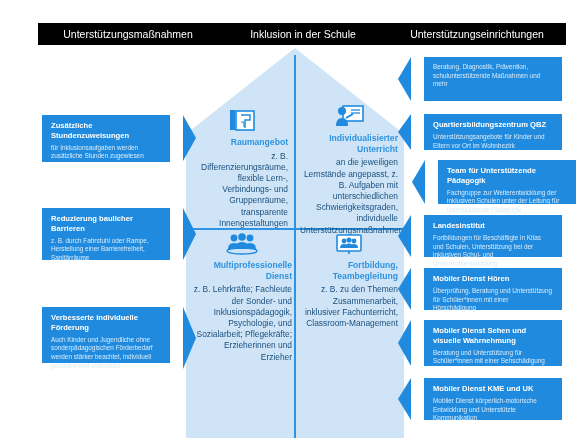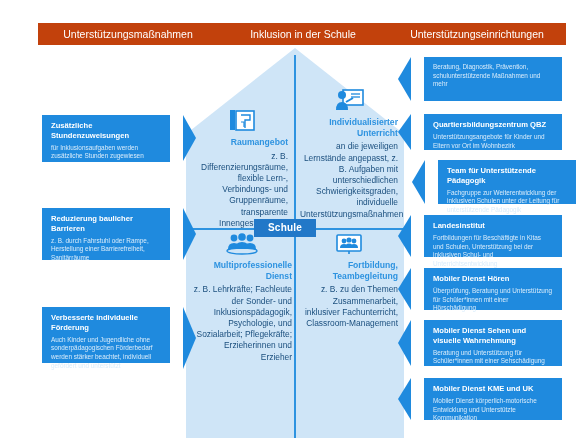--- a/index.html
+++ b/index.html
@@ -7,21 +7,21 @@
     width: 585px; height: 447px;
     background: #ffffff;
     font-family: "Liberation Sans", sans-serif;
     overflow: hidden;
   }
   #canvas { position: relative; width: 585px; height: 447px; background:#fff; }
 
   
   .header-bar {
     position: absolute; left: 38px; top: 23px; width: 528px; height: 22px;
-    background: #c2410c;
+    background: #000000;
   }
   .header-bar .hdr {
     position: absolute; top: 0; height: 22px; line-height: 22px;
     color: #ffffff; font-size: 10.5px; text-align: center; white-space: nowrap;
   }
   .hdr-left   { left: 0px;   width: 180px; }
   .hdr-center { left: 185px; width: 160px; }
   .hdr-right  { left: 350px; width: 178px; }
 
   
@@ -60,21 +60,21 @@
   .quad .q-title {
     color: #2e93e0; font-size: 8.6px; font-weight: bold; margin-bottom: 3px;
     line-height: 1.25;
   }
   .quad .q-body {
     color: #1b4f7e; font-size: 8.4px; line-height: 1.33;
   }
   .q-icon { text-align: center; margin-bottom: 5px; }
 
   .quad-tl { left: 196px; top: 108px; width: 92px; }
-  .quad-tr { left: 300px; top: 88px; width: 98px; }
+  .quad-tr { left: 300px; top: 104px; width: 98px; }
   .quad-bl { left: 192px; top: 233px; width: 100px; }
   .quad-br { left: 300px; top: 233px; width: 98px; }
 
   
   .abox {
     position: absolute; background: #1f8ade; color: #ffffff;
   }
   .abox .inner { padding: 6px 9px 6px 9px; }
   .abox .a-title {
     font-size: 7.6px; font-weight: bold; line-height: 1.3; margin-bottom: 3px;
@@ -146,21 +146,20 @@
         <line x1="17" y1="9" x2="26" y2="9" stroke="#1f8ade" stroke-width="1.3"></line>
         <circle cx="8" cy="7" r="4" fill="#1f8ade"></circle>
         <path d="M2 22 q0 -8 6 -8 q6 0 6 8 z" fill="#1f8ade"></path>
         <line x1="12" y1="14" x2="19" y2="10" stroke="#1f8ade" stroke-width="2"></line>
       </svg>
     </div>
     <div class="q-title">Individualisierter Unterricht</div>
     <div class="q-body">an die jeweiligen Lernstände angepasst, z. B. Aufgaben mit unterschiedlichen Schwierigkeitsgraden, individuelle Unterstützungsmaßnahmen</div>
   </div>
 
-  <div class="schule-badge">Schule</div>
 
   <div class="quad quad-bl">
     <div class="q-icon">
       <svg width="34" height="22" viewBox="0 0 34 22">
         <circle cx="9" cy="5" r="3.4" fill="#1f8ade"></circle>
         <circle cx="17" cy="4" r="3.8" fill="#1f8ade"></circle>
         <circle cx="25" cy="5" r="3.4" fill="#1f8ade"></circle>
         <path d="M3 16 q0 -6 6 -6 q6 0 6 6 z" fill="#1f8ade"></path>
         <path d="M10 16 q0 -7 7 -7 q7 0 7 7 z" fill="#1f8ade"></path>
         <path d="M19 16 q0 -6 6 -6 q6 0 6 6 z" fill="#1f8ade"></path>

